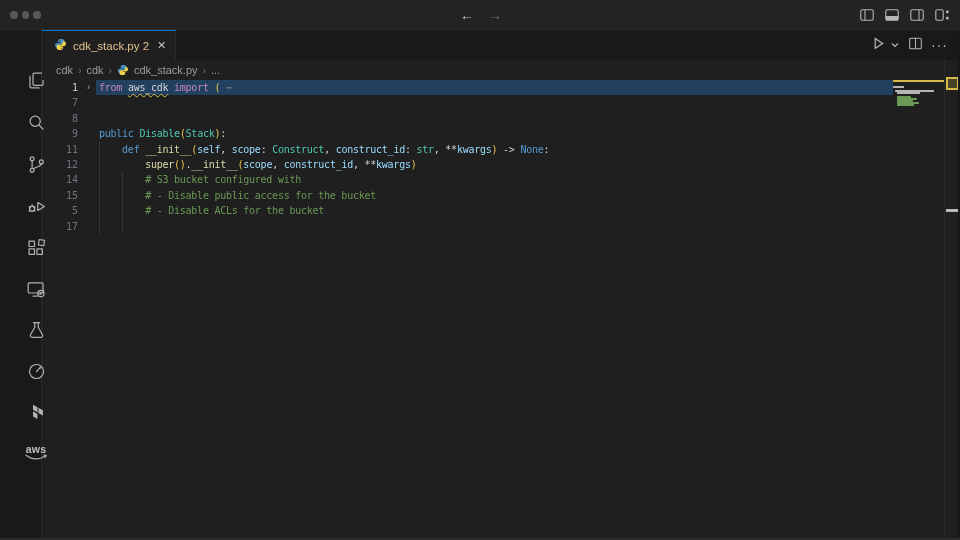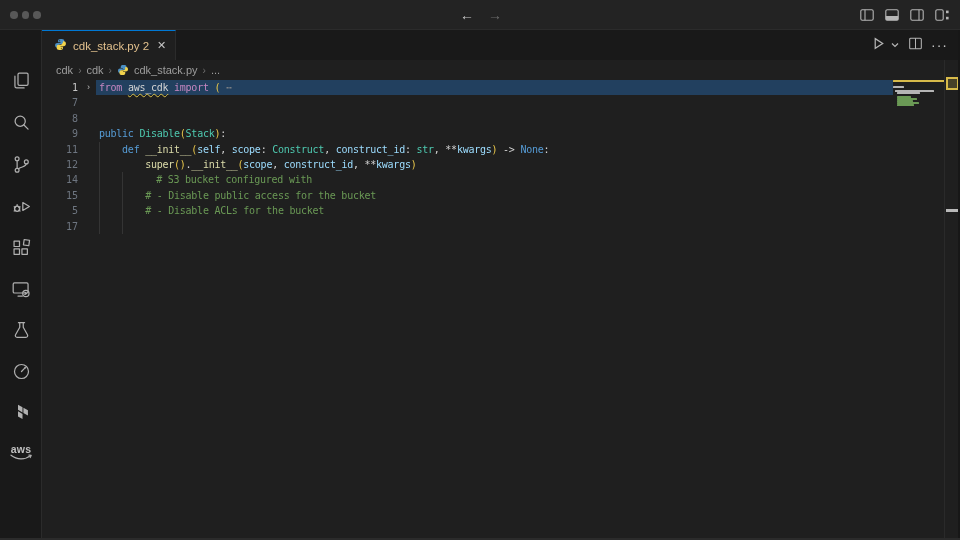--- a/index.html
+++ b/index.html
@@ -14,21 +14,21 @@
   .traffic span { width:7.5px; height:7.5px; border-radius:50%; background:#585858; display:block; }
   .navarrows { position:absolute; left:458px; top:0; height:30px; display:flex; align-items:center; gap:10px; }
   .navarrows .arr { font-size:14px; color:#c8c8c8; width:18px; text-align:center; }
   .navarrows .arr.dim { color:#6b6b6b; }
   .tb-icons { position:absolute; right:10px; top:0; height:30px; display:flex; align-items:center; gap:9px; }
   .tb-icons svg { display:block; }
 
   
   .activitybar { position:absolute; left:0; top:30px; width:42px; height:510px;
                  background:#191919; border-right:1px solid #2b2b2b; }
-  .ab-item { position:absolute; left:0; width:42px; height:40px; display:flex;
+  .ab-item { position:absolute; left:15px; width:42px; height:40px; display:flex;
              align-items:center; justify-content:center;text-align:center; }
   .ab-item svg, .ab-item .aws { opacity:.92; }
   .aws { display:flex; flex-direction:column; align-items:center; color:#cfcfcf; }
   .aws b { font-size:10.5px; font-weight:700; letter-spacing:.3px; line-height:9px; }
 
   
   .tabbar { position:absolute; left:42px; top:30px; width:918px; height:30px; background:#191919; }
   .tab { position:absolute; left:0; top:0; height:30px; width:134px; background:#1f1f1f;
          border-top:1.5px solid #0078d4; border-right:1px solid #2b2b2b;
          display:flex; align-items:center; padding:0 8px 0 12px; gap:6px; }
@@ -274,21 +274,21 @@
       </div>
       <div class="row">
         <div class="guide" style="left: 57px;"></div>
         <div class="num">12</div>
         <pre class="codeline"><span style="color: rgb(212, 212, 212);">        </span><span style="color: rgb(220, 220, 170);">super</span><span style="color: rgb(232, 198, 74);">()</span><span style="color: rgb(212, 212, 212);">.</span><span style="color: rgb(220, 220, 170);">__init__</span><span style="color: rgb(232, 198, 74);">(</span><span style="color: rgb(156, 220, 254);">scope</span><span style="color: rgb(212, 212, 212);">, </span><span style="color: rgb(156, 220, 254);">construct_id</span><span style="color: rgb(212, 212, 212);">, **</span><span style="color: rgb(156, 220, 254);">kwargs</span><span style="color: rgb(232, 198, 74);">)</span></pre>
       </div>
       <div class="row">
         <div class="guide" style="left: 57px;"></div>
         <div class="guide" style="left: 80.1px;"></div>
         <div class="num">14</div>
-        <pre class="codeline"><span style="color: rgb(212, 212, 212);">        </span><span style="color: rgb(106, 153, 85); margin-left: 11px;"># S3 bucket configured with</span></pre>
+        <pre class="codeline"><span style="color: rgb(212, 212, 212);">        </span><span style="color: rgb(106, 153, 85);"># S3 bucket configured with</span></pre>
       </div>
       <div class="row">
         <div class="guide" style="left: 57px;"></div>
         <div class="guide" style="left: 80.1px;"></div>
         <div class="num">15</div>
         <pre class="codeline"><span style="color: rgb(212, 212, 212);">        </span><span style="color: rgb(106, 153, 85);"># - Disable public access for the bucket</span></pre>
       </div>
       <div class="row">
         <div class="guide" style="left: 57px;"></div>
         <div class="guide" style="left: 80.1px;"></div>

